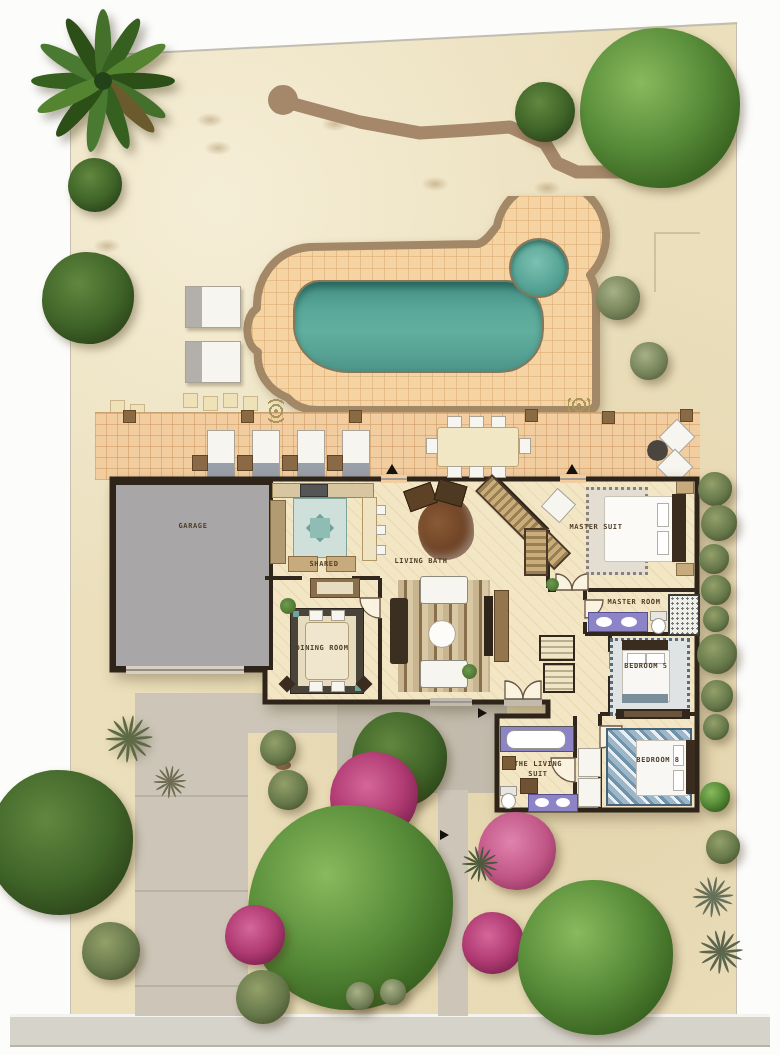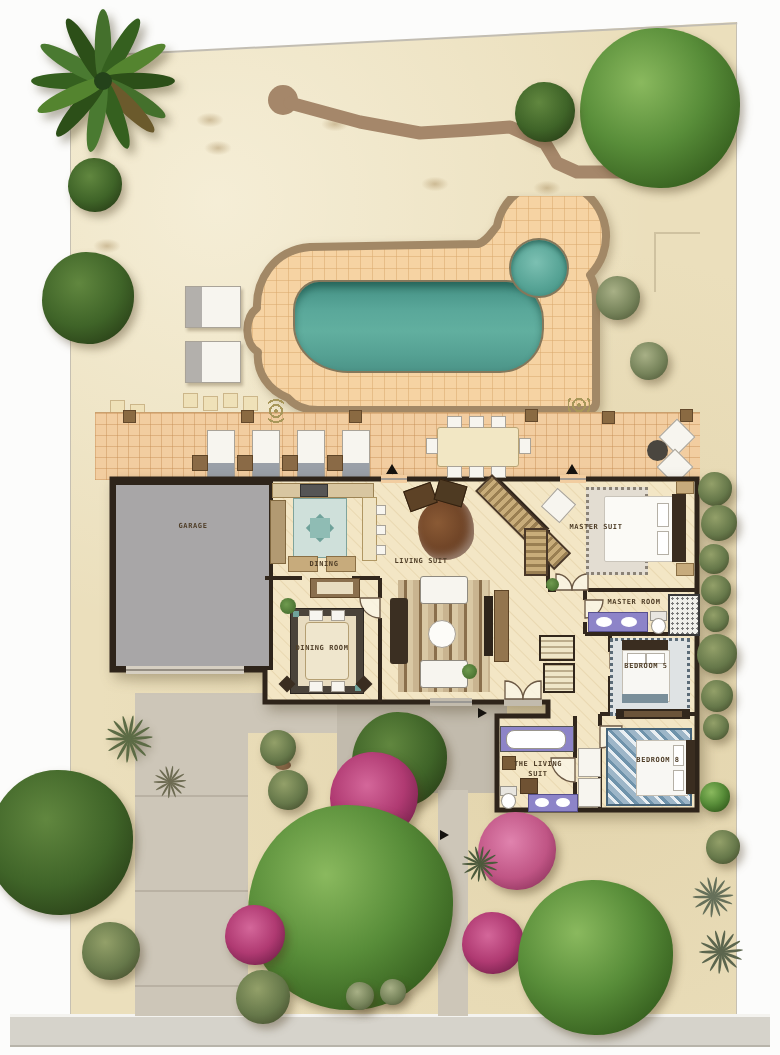--- a/index.html
+++ b/index.html
@@ -342,22 +342,22 @@
   <div class="f" style="left:520px;top:778px;width:16px;height:14px;background:#6f5233;border:1px solid #4c3720"></div>
   <div class="f" style="left:528px;top:794px;width:48px;height:16px;background:#8d84c8;border:1px solid #57508f">
     <div class="abs" style="left:6px;top:3px;width:14px;height:9px;border-radius:50%;background:#fff"></div>
     <div class="abs" style="left:27px;top:3px;width:14px;height:9px;border-radius:50%;background:#fff"></div>
   </div>
 
   <div class="f white" style="left:578px;top:748px;width:21px;height:27px"></div>
   <div class="f white" style="left:578px;top:778px;width:21px;height:27px"></div>
 
   <div class="lbl" style="left:193px;top:526px">GARAGE</div>
-  <div class="lbl" style="left:324px;top:564px">DINING</div>
-  <div class="lbl" style="left:421px;top:561px">LIVING SUIT</div>
+  <div class="lbl" style="left:324px;top:564px">SHARED</div>
+  <div class="lbl" style="left:421px;top:561px">LIVING BATH</div>
   <div class="lbl" style="left:322px;top:648px">DINING ROOM</div>
   <div class="lbl" style="left:596px;top:527px">MASTER SUIT</div>
   <div class="lbl" style="left:634px;top:602px">MASTER ROOM</div>
   <div class="lbl" style="left:646px;top:666px">BEDROOM 5</div>
   <div class="lbl" style="left:658px;top:760px">BEDROOM 8</div>
   <div class="lbl" style="left:538px;top:764px">THE LIVING</div>
   <div class="lbl" style="left:538px;top:774px">SUIT</div>
 
   <svg width="0" height="0" style="position:absolute">
     <defs>

